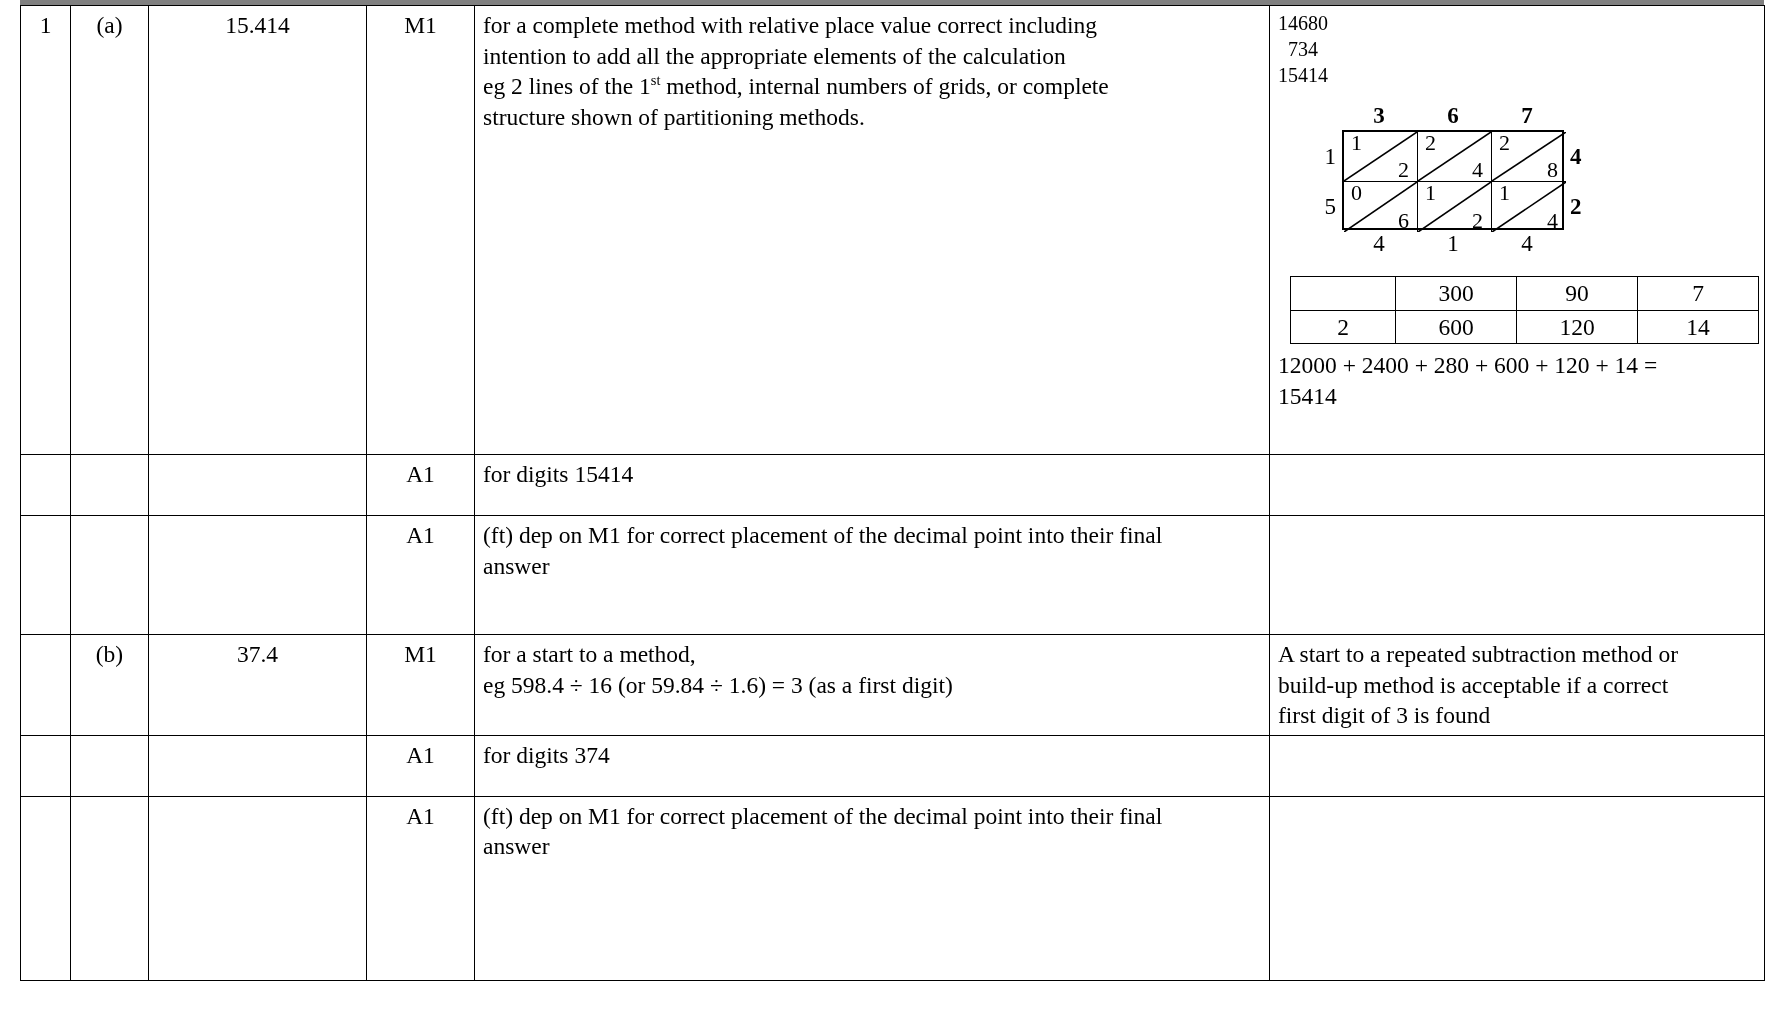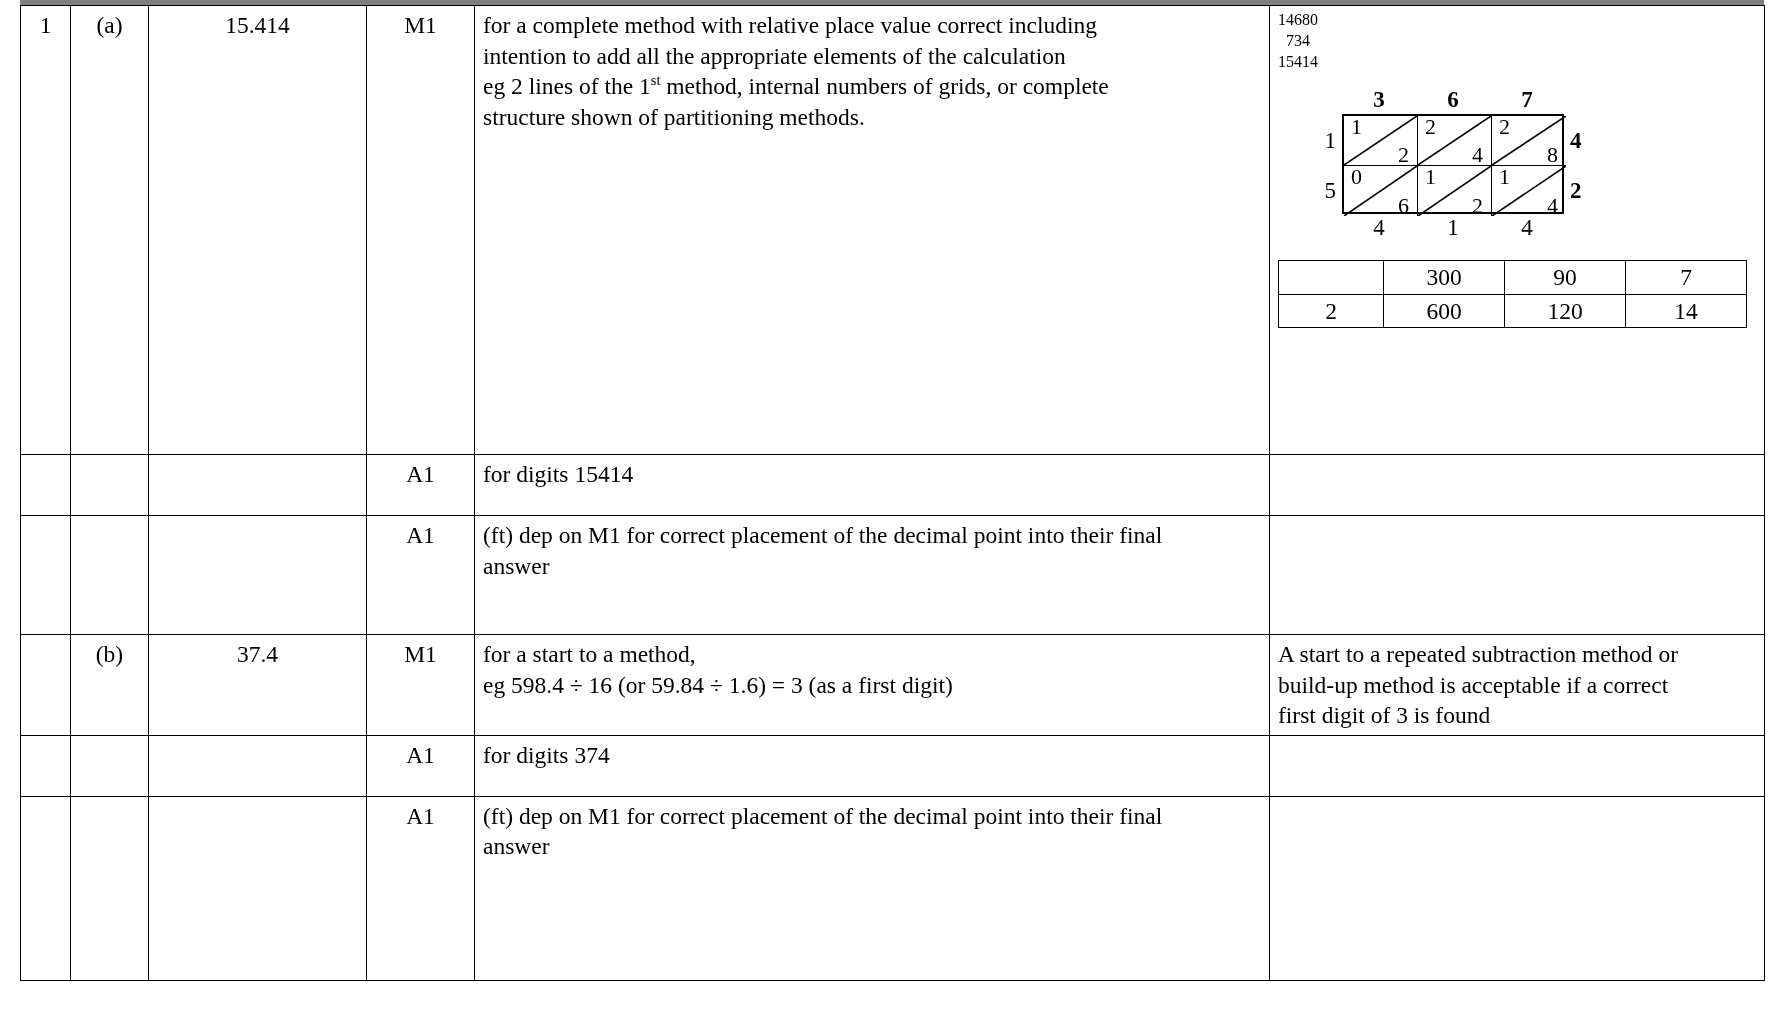--- a/index.html
+++ b/index.html
@@ -61,21 +61,21 @@
   .c-part  { width: 78px;  text-align: center; }
   .c-ans   { width: 218px; text-align: center; }
   .c-mark  { width: 108px; text-align: center; }
   .c-notes { width: 795px; text-align: left; }
   .c-extra { width: 495px; text-align: left; }
 
   sup { font-size: 0.62em; vertical-align: super; line-height: 0; margin-top: 34px; }
 
   
   .colsum {
-    font-size: 16px;
+    font-size: 20px;
     line-height: 1.30;
     font-variant-numeric: tabular-nums;
   }
   .colsum .ln { display: block; white-space: pre; }
 
   
   .lattice-wrap {
     position: relative;
     margin-top: 22px;
     margin-left: 22px;
@@ -157,21 +157,21 @@
   .lat-cell .bn {
     position: absolute;
     right: 8px; bottom: -4px;
     font-size: 22px;
   }
 
   
   table.parts {
     border-collapse: collapse;
     margin-top: 18px;
-    margin-left: 0px;
+    margin-left: 12px;
     table-layout: fixed;
     width: 420px;
   }
   table.parts td {
     border: 1.4px solid #000;
     text-align: center;
     font-size: 23.5px;
     padding: 1px 6px;
     height: 30px;
   }
@@ -303,20 +303,24 @@
               </tr>
               <tr>
                 <td class="lab">2</td>
                 <td class="val">600</td>
                 <td class="val">120</td>
                 <td class="val">14</td>
               </tr>
             </tbody>
           </table>
 
+          <div class="sumline">
+            <div>12000 + 2400 + 280 + 600 + 120 + 14 =</div>
+            <div>15414</div>
+          </div>
 
         </td>
       </tr>
 
       <tr>
         <td class="c-qn"></td>
         <td class="c-part"></td>
         <td class="c-ans"></td>
         <td class="c-mark">A1</td>
         <td class="c-notes" style="height:52px;">for digits 15414</td>

